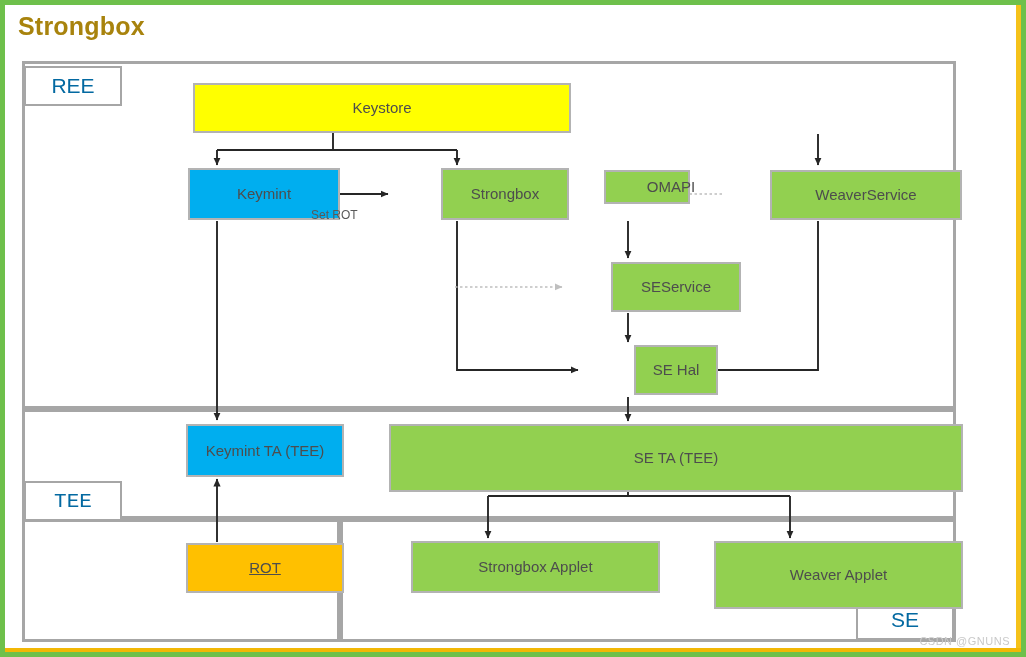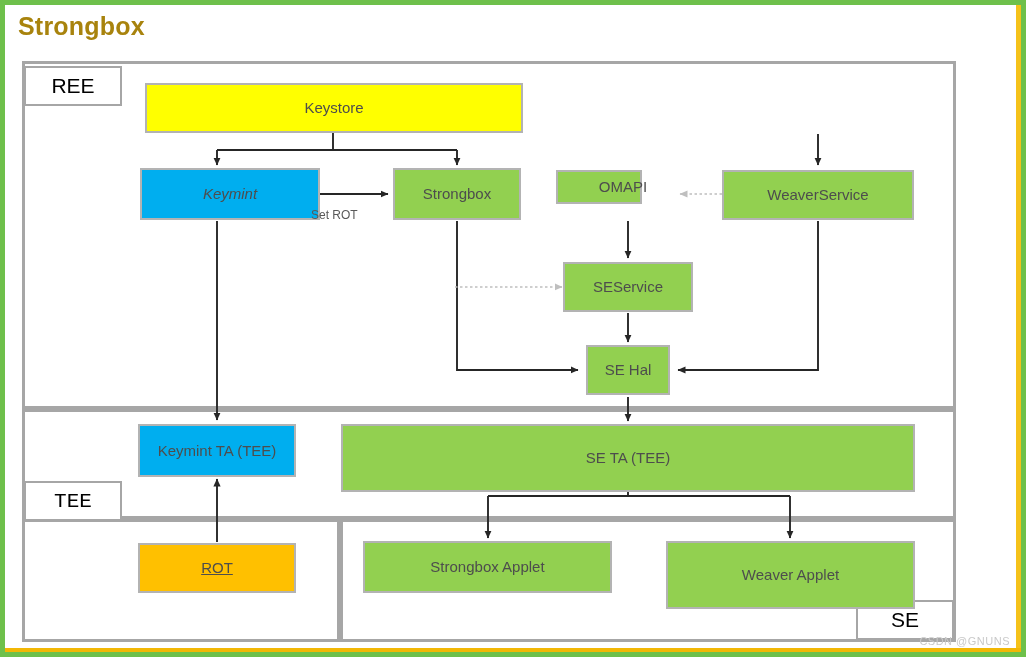--- a/index.html
+++ b/index.html
@@ -11,26 +11,26 @@
     border:5px solid #6ec04b;box-sizing:border-box;pointer-events:none;}
   .frame-accent-right{position:absolute;right:5px;top:5px;width:5px;height:647px;background:#f5c21a;}
   .frame-accent-bottom{position:absolute;left:5px;bottom:5px;width:1016px;height:4px;background:#f2b705;}
 
   .title{position:absolute;left:18px;top:12px;font-size:25px;font-weight:bold;
     color:#a8830d;letter-spacing:.2px;}
 
   
   .panel{position:absolute;box-sizing:border-box;border:3px solid #a6a6a6;background:transparent;}
   .tab{position:absolute;box-sizing:border-box;border:2px solid #a6a6a6;background:#ffffff;
-    display:flex;align-items:center;justify-content:center;font-size:21px;color:#000000;}
+    display:flex;align-items:center;justify-content:center;font-size:21px;color:#0369a1;}
 
   
   .node{position:absolute;box-sizing:border-box;border:2px solid #b3b3b3;
     display:flex;align-items:center;justify-content:center;
-    font-size:15px;color:#4d4d4d;text-align:center;line-height:1.15;}
+    font-size:15px;color:#4d4d4d;text-align:center;line-height:1.15;margin-left:48px;}
   .n-yellow{background:#ffff00;}
   .n-green{background:#92d050;}
   .n-blue{background:#00aeef;}
   .n-orange{background:#ffc000;}
 
   .edge-label{position:absolute;font-size:12px;color:#595959;white-space:nowrap;}
 
   svg.wires{position:absolute;left:0;top:0;width:1026px;height:657px;pointer-events:none;}
 
   .watermark{position:absolute;right:16px;bottom:10px;font-size:11px;color:#c9c9c9;
@@ -99,21 +99,21 @@
 
       <path d="M722,194 L680,194" marker-end="url(#ahg)"></path>
 
       <path d="M455,287 L562,287" marker-end="url(#ahg)"></path>
     </g>
   </svg>
 
   <div class="node n-yellow" style="left:145px;top:83px;width:378px;height:50px;">Keystore</div>
 
 
-  <div class="node n-blue" style="left:140px;top:168px;width:180px;height:52px;font-style:italic;">Keymint</div>
+  <div class="node n-blue" style="left:140px;top:168px;width:152px;height:52px;">Keymint</div>
 
   <div class="node n-green" style="left:393px;top:168px;width:128px;height:52px;">Strongbox</div>
 
   <div class="node n-green" style="left:556px;top:170px;width:86px;height:34px;padding-left:48px;">OMAPI</div>
 
   <div class="node n-green" style="left:722px;top:170px;width:192px;height:50px;">WeaverService</div>
 
   <div class="node n-green" style="left:563px;top:262px;width:130px;height:50px;">SEService</div>
 
   <div class="node n-green" style="left:586px;top:345px;width:84px;height:50px;">SE Hal</div>

